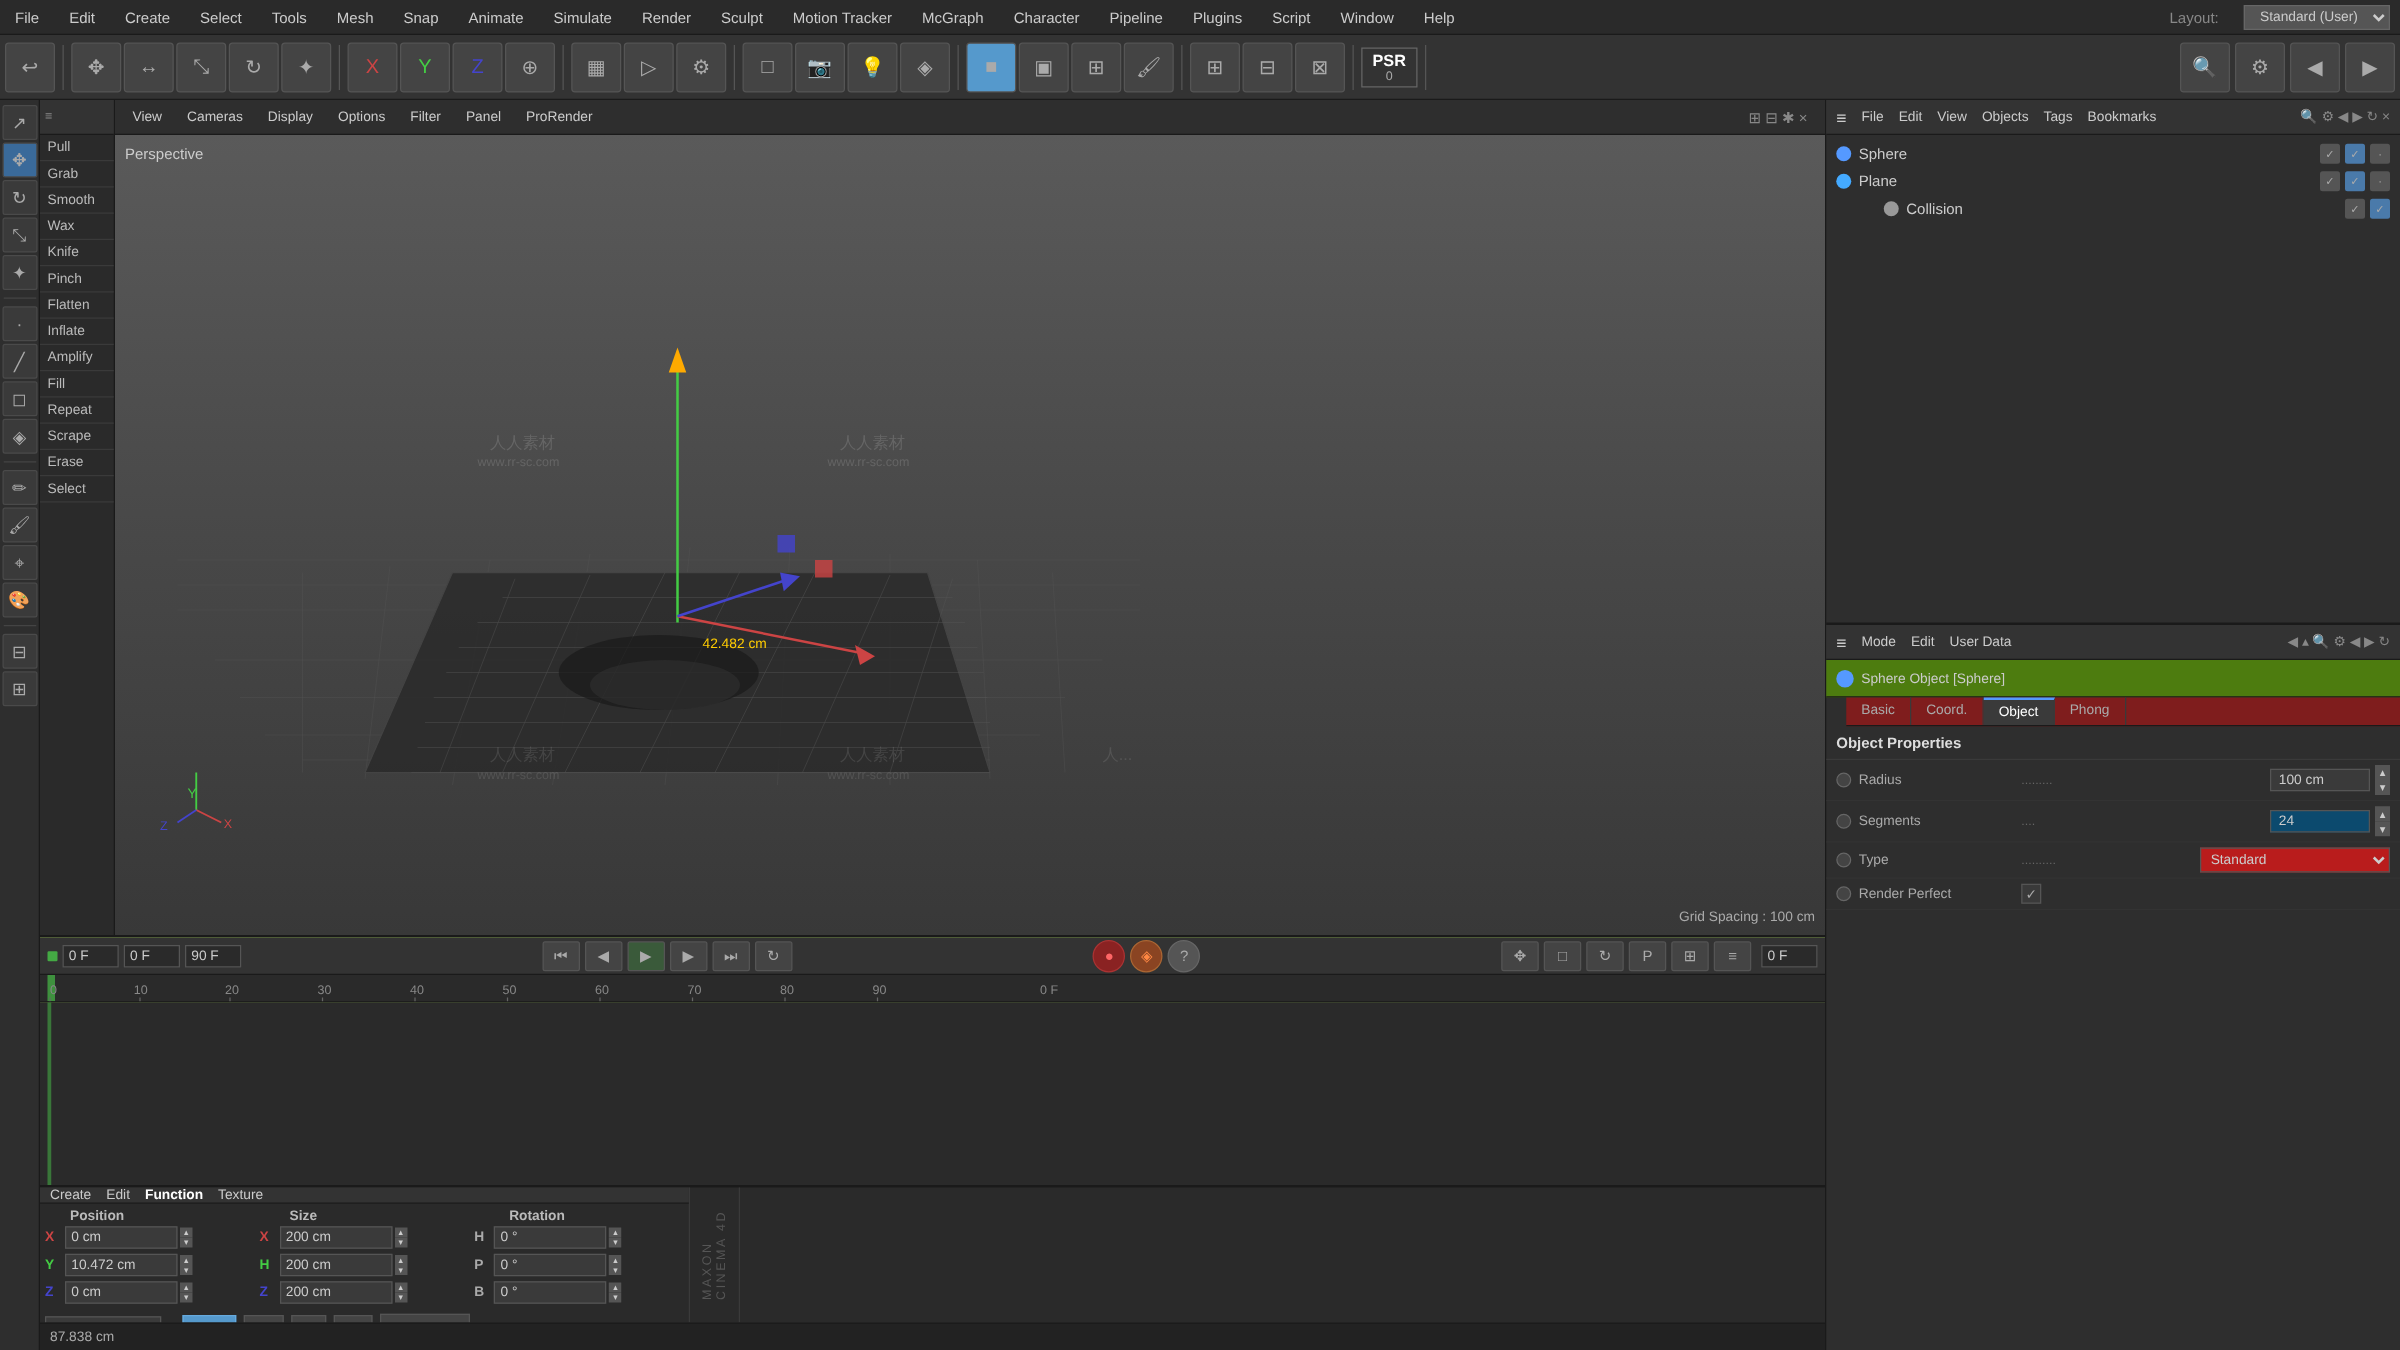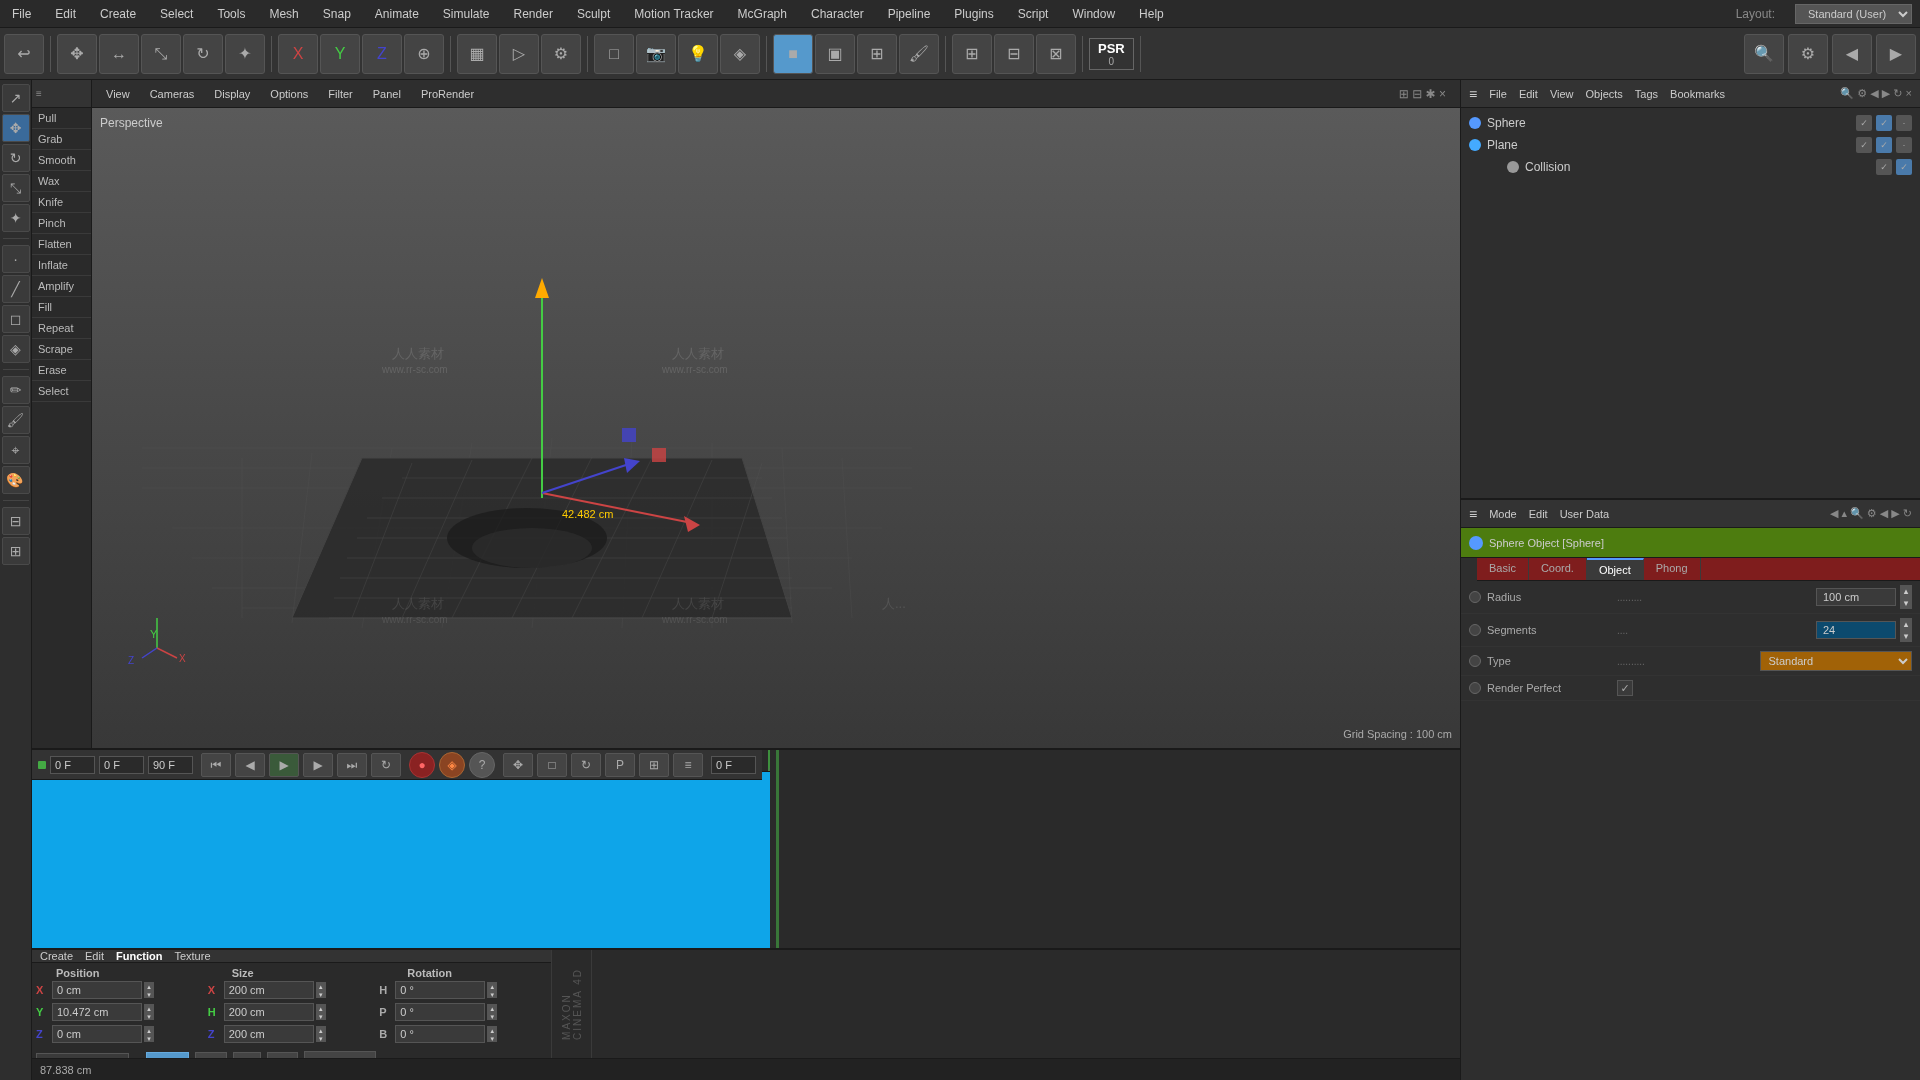--- a/index.html
+++ b/index.html
@@ -66,21 +66,21 @@
     .prop-dot { width: 12px; height: 12px; border-radius: 50%; background: #444; border: 1px solid #666; margin-right: 6px; cursor: pointer; }
     .prop-label { width: 130px; color: #aaa; font-size: 11px; }
     .prop-dots { color: #666; font-size: 10px; flex: 1; overflow: hidden; }
     .prop-value { background: #3a3a3a; border: 1px solid #555; color: #ccc; font-size: 11px; padding: 2px 6px; min-width: 80px; }
     .prop-stepper { display: flex; align-items: center; gap: 2px; }
     .prop-arrow { width: 12px; height: 12px; background: #555; border: none; color: #ccc; cursor: pointer; font-size: 9px; display: flex; align-items: center; justify-content: center; }
     .prop-checkbox { width: 14px; height: 14px; background: #3a3a3a; border: 1px solid #555; cursor: pointer; display: flex; align-items: center; justify-content: center; }
     .prop-select { background: #3a3a3a; border: 1px solid #555; color: #ccc; font-size: 11px; padding: 2px 4px; flex: 1; }
 
     
-    #timeline-area { height: 200px; background: #0ea5e9; border-top: 2px solid #1a1a1a; display: flex; flex-direction: row; }
+    #timeline-area { height: 200px; background: #bef264; border-top: 2px solid #1a1a1a; display: flex; flex-direction: column; }
     .tl-frame-input { background: #2a2a2a; border: 1px solid #555; color: #ccc; font-size: 11px; width: 50px; padding: 2px 4px; }
     .tl-btn { width: 30px; height: 24px; background: #444; border: 1px solid #555; border-radius: 2px; display: flex; align-items: center; justify-content: center; cursor: pointer; color: #aaa; font-size: 12px; }
     .tl-circle-btn { width: 26px; height: 26px; border-radius: 50%; background: #555; border: 1px solid #666; display: flex; align-items: center; justify-content: center; cursor: pointer; color: #aaa; font-size: 12px; }
     .tl-circle-btn.red { background: #8a2222; border-color: #aa3333; color: #ff6666; }
     .tl-circle-btn.orange { background: #8a4422; border-color: #aa6633; color: #ff8844; }
     #timeline-ruler { height: 20px; background: #2a2a2a; display: flex; align-items: center; padding: 0 4px; border-bottom: 1px solid #1a1a1a; position: relative; overflow: hidden; }
     #timeline-content { flex: 1; background: #2a2a2a; }
 
     
     #coord-bar { height: 110px; background: #2a2a2a; border-top: 2px solid #1a1a1a; display: flex; }
@@ -588,20 +588,21 @@
         <span style="font-size:11px;color:#ccc;">Sphere Object [Sphere]</span>
       </div>
 
       <div id="props-tabs">
         <div class="props-tab">Basic</div>
         <div class="props-tab">Coord.</div>
         <div class="props-tab active">Object</div>
         <div class="props-tab">Phong</div>
       </div>
 
+      <div id="props-section-title">Object Properties</div>
 
       <div class="prop-row">
         <div class="prop-dot"></div>
         <span class="prop-label">Radius</span>
         <span class="prop-dots">.........</span>
         <div class="prop-stepper">
           <input type="text" class="prop-value" value="100 cm" style="background: rgb(58, 58, 58); border: 1px solid rgb(85, 85, 85); color: rgb(204, 204, 204); font-size: 11px; padding: 2px 6px; width: 80px;">
           <div style="display:flex;flex-direction:column;margin-left:2px;">
             <button class="prop-arrow">▴</button>
             <button class="prop-arrow">▾</button>
@@ -619,21 +620,21 @@
             <button class="prop-arrow">▴</button>
             <button class="prop-arrow">▾</button>
           </div>
         </div>
       </div>
 
       <div class="prop-row">
         <div class="prop-dot"></div>
         <span class="prop-label">Type</span>
         <span class="prop-dots">..........</span>
-        <select class="prop-select" style="background:#a16207;border:1px solid #555;color:#ccc;font-size:11px;padding:2px 4px;flex:1;">
+        <select class="prop-select" style="background:#b91c1c;border:1px solid #555;color:#ccc;font-size:11px;padding:2px 4px;flex:1;">
           <option>Standard</option>
         </select>
       </div>
 
       <div class="prop-row">
         <div class="prop-dot"></div>
         <span class="prop-label">Render Perfect</span>
         <div class="prop-checkbox" style="width:16px;height:16px;background:#3a3a3a;border:1px solid #555;display:flex;align-items:center;justify-content:center;cursor:pointer;color:#aaa;font-size:11px;">✓</div>
       </div>
     </div>

